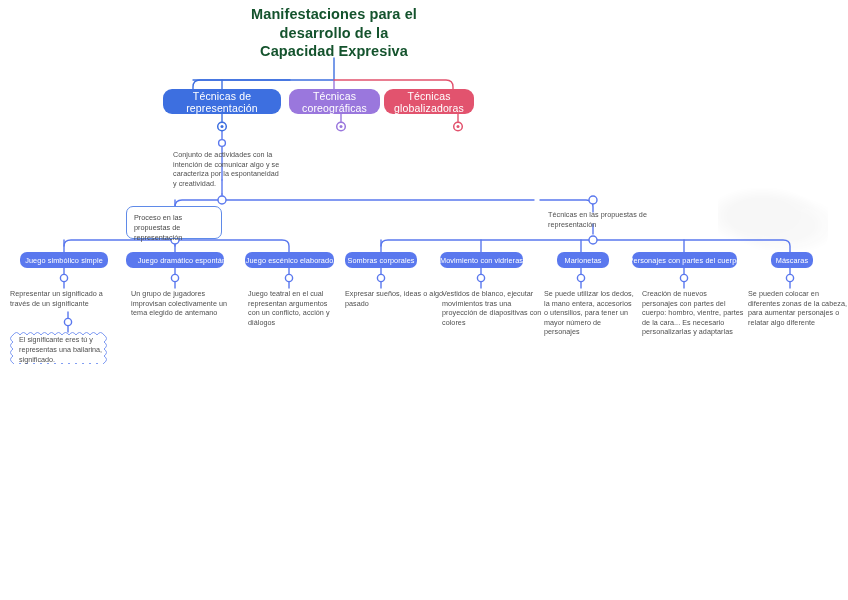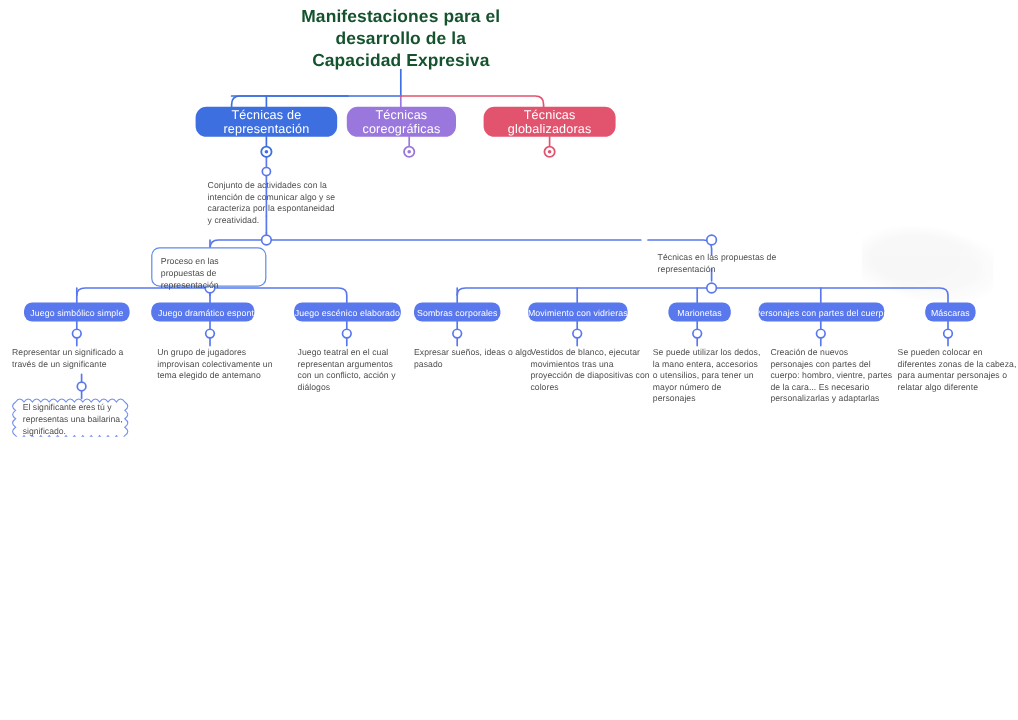--- a/index.html
+++ b/index.html
@@ -207,34 +207,34 @@
 Capacidad Expresiva</div>
 
   <div class="node pill blue" style="left:163px;top:89px;width:118px;">
     <span>Técnicas de representación</span>
   </div>
 
   <div class="node pill purple" style="left:289px;top:89px;width:91px;">
     <span>Técnicas coreográficas</span>
   </div>
 
-  <div class="node pill red" style="left:403px;top:89px;width:110px;">
+  <div class="node pill red" style="left:384px;top:89px;width:90px;">
     <span>Técnicas globalizadoras</span>
   </div>
 
   <div class="node note" style="left:173px;top:150px;width:110px;">Conjunto de actividades con la intención de comunicar algo y se caracteriza por la espontaneidad y creatividad.</div>
 
   <div class="node outline-box" style="left:126px;top:206px;width:96px;height:33px;">Proceso en las propuestas de representación</div>
 
   <div class="node note" style="left:548px;top:210px;width:100px;">Técnicas en las propuestas de representación</div>
 
   <div class="node chip" style="left:20px;top:252px;width:88px;">
     <span>Juego simbólico simple</span>
   </div>
-  <div class="node chip" style="left:126px;top:252px;width:86px;padding-left:30px;">
+  <div class="node chip" style="left:126px;top:252px;width:98px;padding-left:30px;">
     <span>Juego dramático espontáneo</span>
   </div>
   <div class="node chip" style="left:245px;top:252px;width:89px;">
     <span>Juego escénico elaborado</span>
   </div>
   <div class="node chip" style="left:345px;top:252px;width:72px;">
     <span>Sombras corporales</span>
   </div>
   <div class="node chip" style="left:440px;top:252px;width:83px;">
     <span>Movimiento con vidrieras</span>

